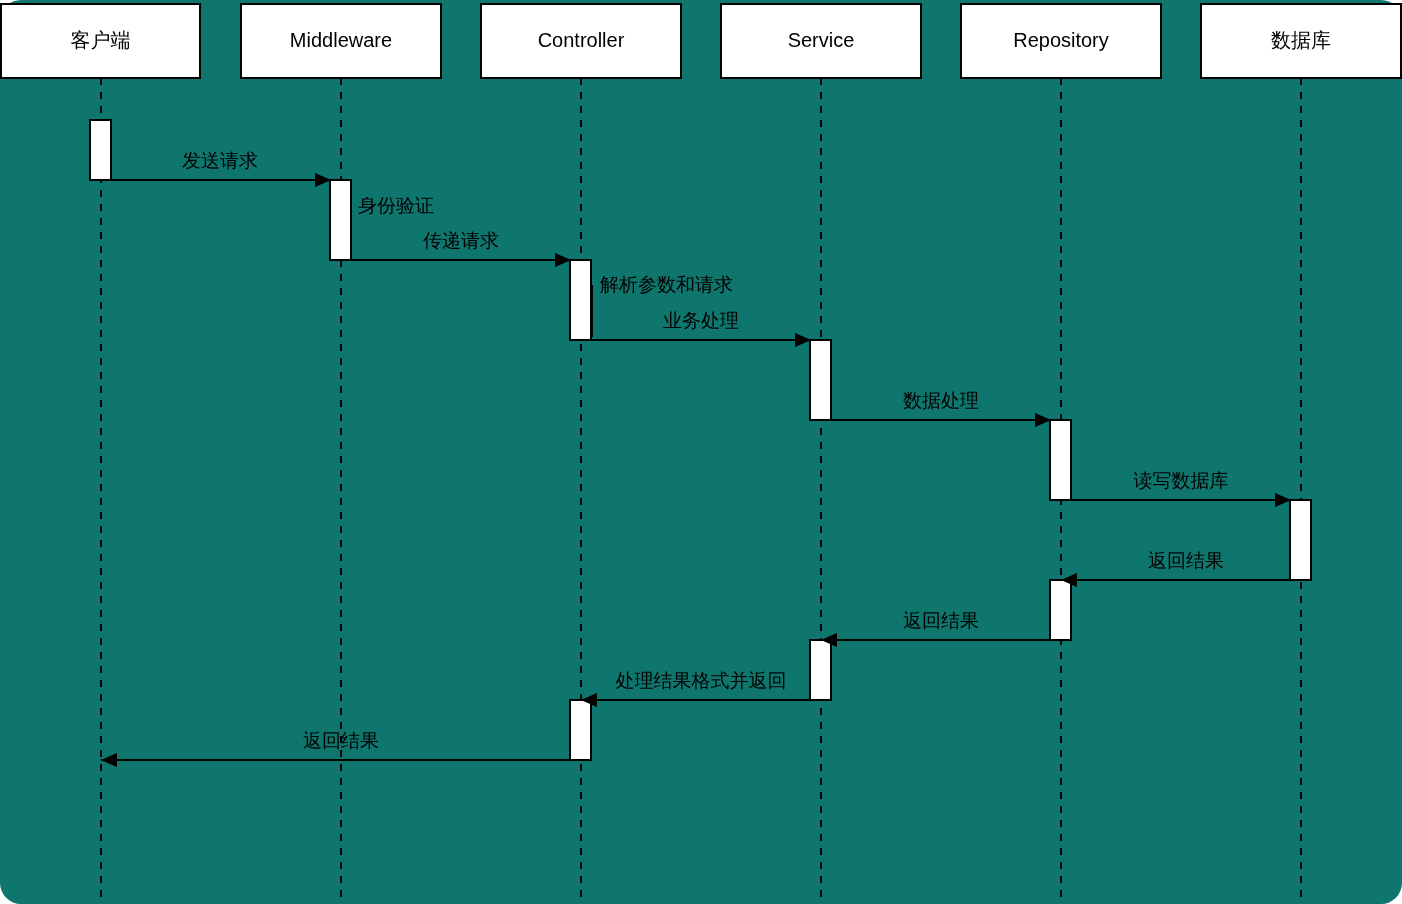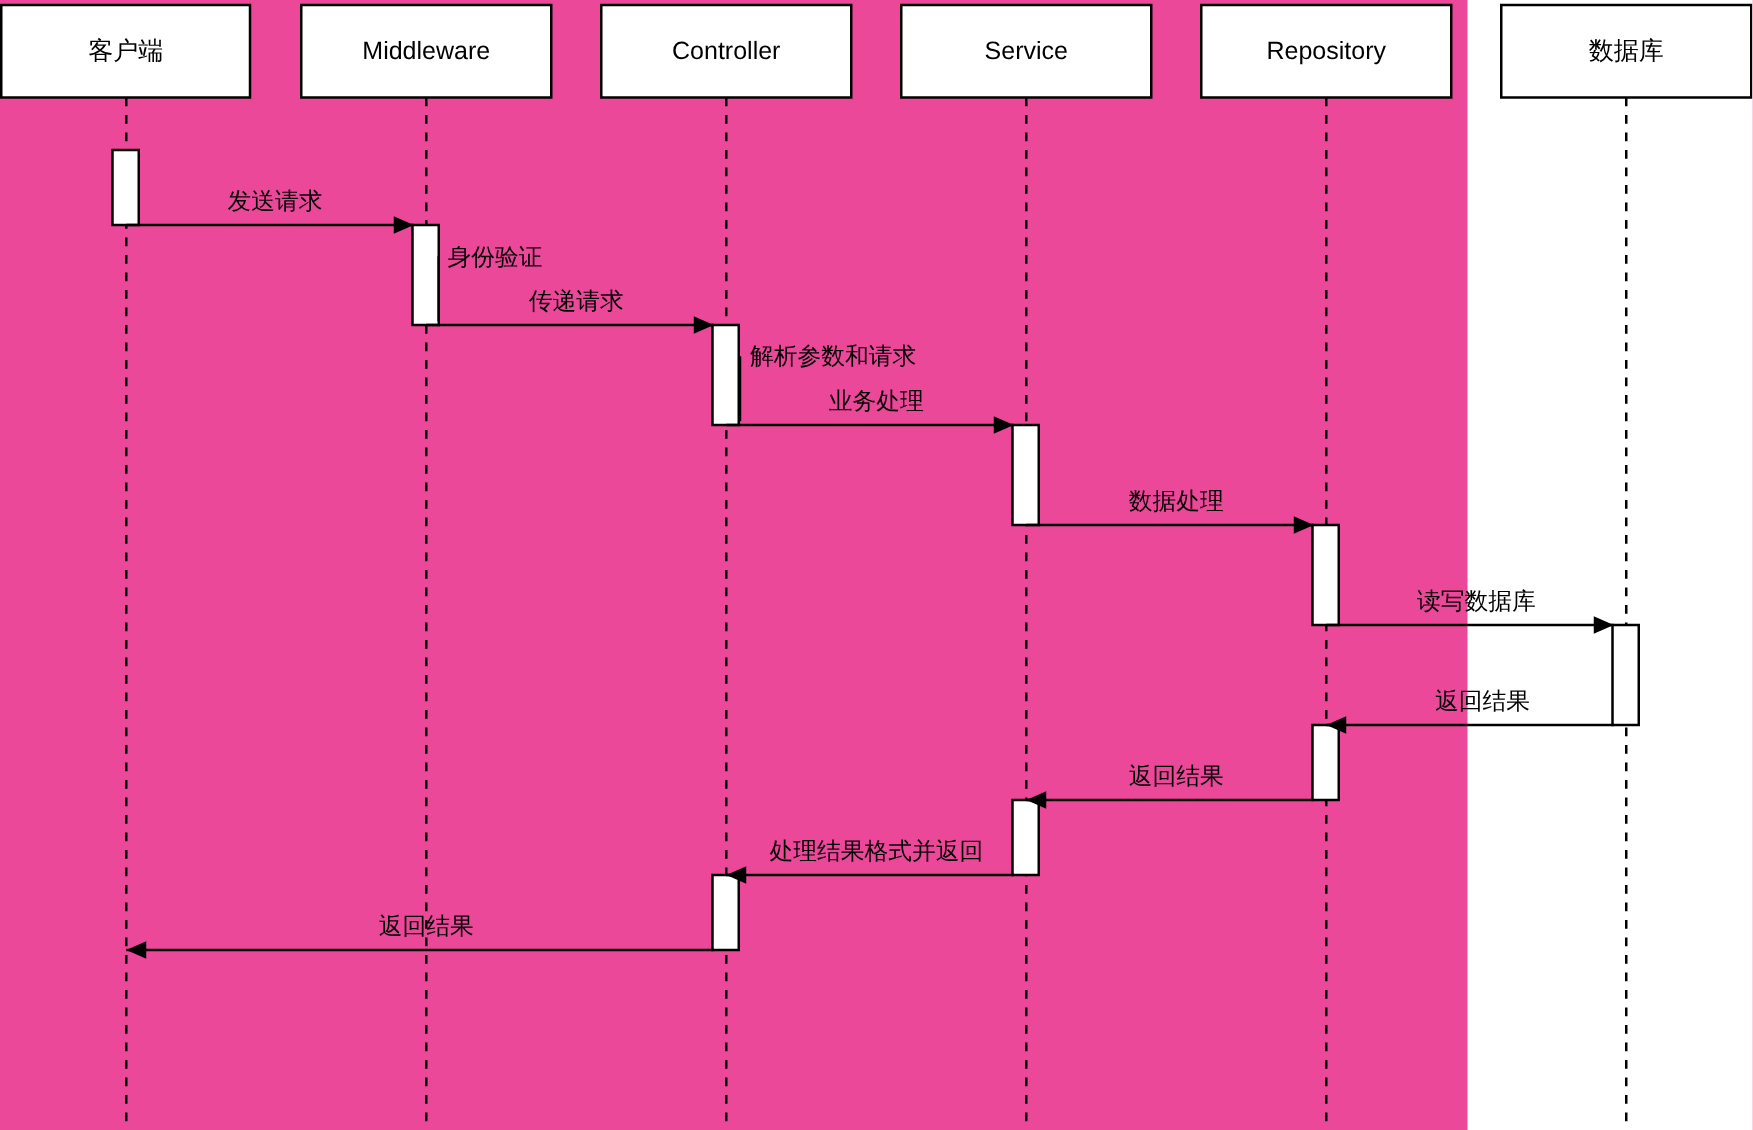--- a/index.html
+++ b/index.html
@@ -9,23 +9,24 @@
     background: #ffffff;
   }
   body {
     font-family: "Liberation Sans", "DejaVu Sans", sans-serif;
     width: 1402px;
     height: 904px;
     overflow: hidden;
   }
   #diagram-root {
     position: relative;
-    width: 1174px;
+    width: 1402px;
     height: 904px;
-    background: #ec4899;
+    background: #0f766e;
+    border-radius: 21px;
   }
   svg#seq-svg {
     display: block;
     width: 1402px;
     height: 904px;
   }
   .participant-box {
     fill: #ffffff;
     stroke: #000000;
     stroke-width: 2;

